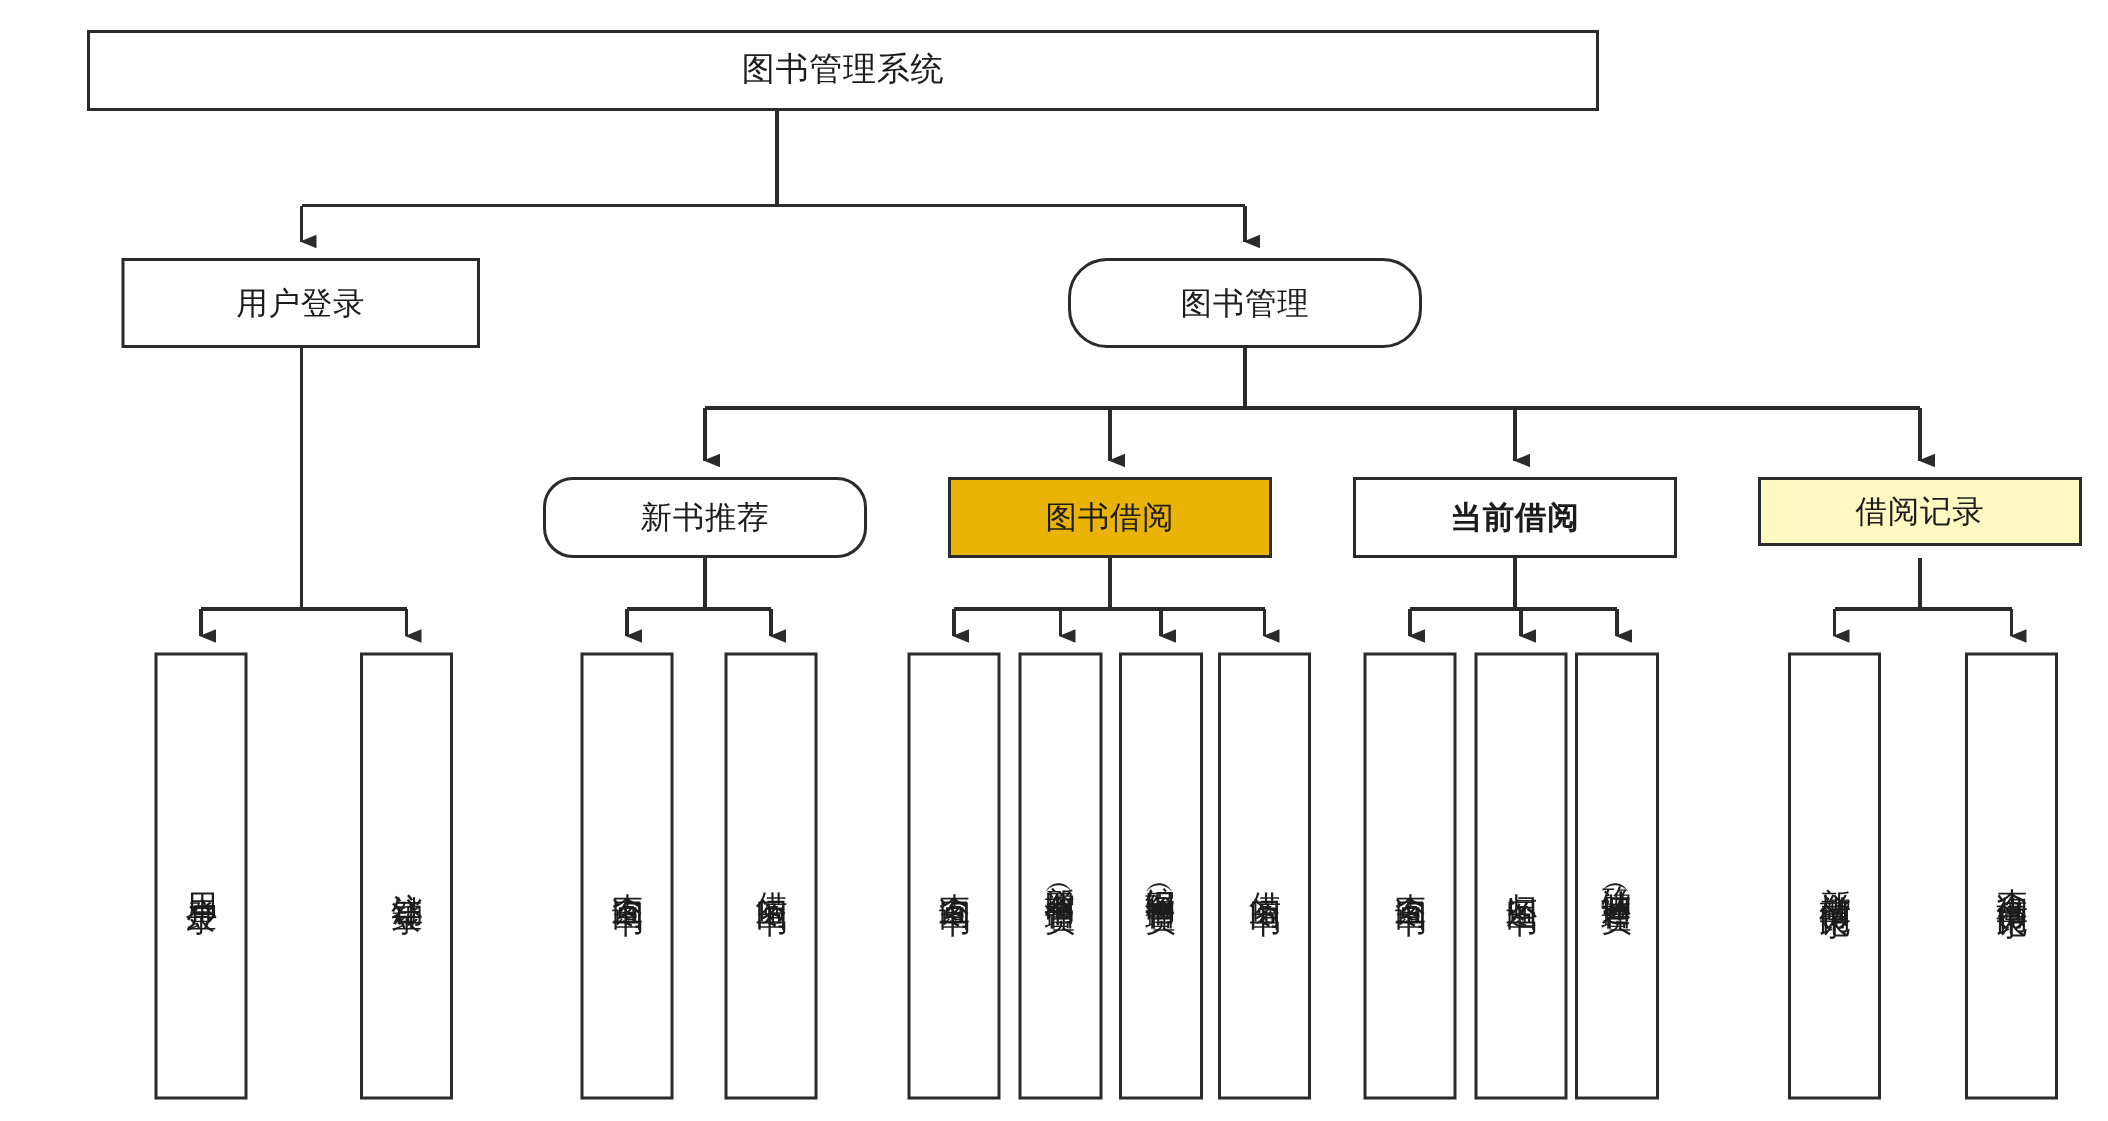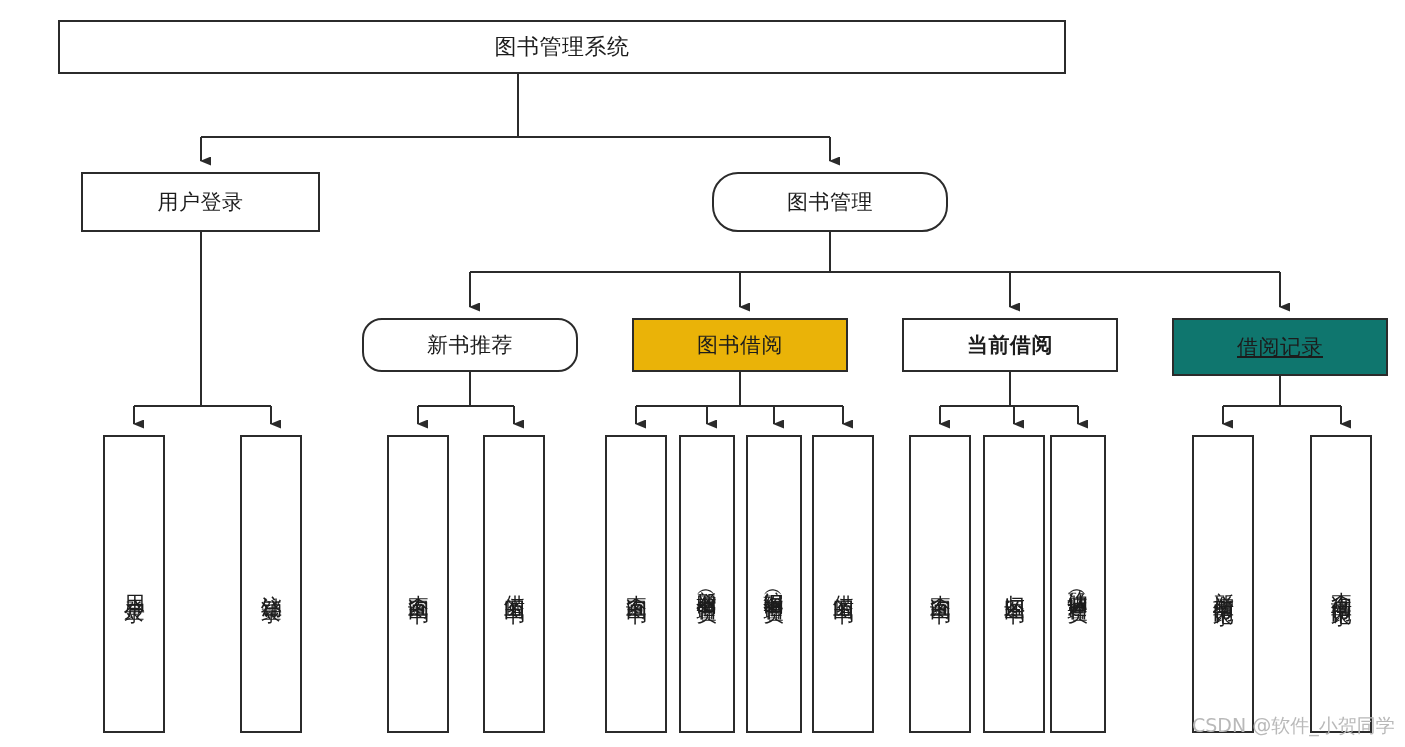--- a/index.html
+++ b/index.html
@@ -136,21 +136,21 @@
       </div>
       <div class="node horiz" style="left: 362px; top: 318px; width: 216px; height: 54px; border-color: rgb(43, 43, 43); background: rgb(255, 255, 255); color: rgb(28, 28, 28); border-radius: 20px;">
         <span class="label">新书推荐</span>
       </div>
       <div class="node horiz" style="left: 632px; top: 318px; width: 216px; height: 54px; border-color: rgb(43, 43, 43); background: #eab308; color: rgb(28, 28, 28);">
         <span class="label">图书借阅</span>
       </div>
       <div class="node horiz" style="left: 902px; top: 318px; width: 216px; height: 54px; border-color: rgb(43, 43, 43); background: rgb(255, 255, 255); color: rgb(28, 28, 28); font-weight: bold;">
         <span class="label">当前借阅</span>
       </div>
-      <div class="node horiz" style="left: 1172px; top: 318px; width: 216px; height: 58px; border-color: rgb(43, 43, 43); background: #0f766e; color: rgb(28, 28, 28); text-decoration: underline;">
+      <div class="node horiz" style="left: 1172px; top: 318px; width: 216px; height: 46px; border-color: rgb(43, 43, 43); background: #fef9c3; color: rgb(28, 28, 28);">
         <span class="label">借阅记录</span>
       </div>
       <div class="node vert" style="left: 103px; top: 435px; width: 62px; height: 298px; border-color: rgb(43, 43, 43); background: rgb(255, 255, 255); color: rgb(28, 28, 28);">
         <span class="label">用户登录</span>
       </div>
       <div class="node vert" style="left: 240px; top: 435px; width: 62px; height: 298px; border-color: rgb(43, 43, 43); background: rgb(255, 255, 255); color: rgb(28, 28, 28);">
         <span class="label">注销登录</span>
       </div>
       <div class="node vert" style="left: 387px; top: 435px; width: 62px; height: 298px; border-color: rgb(43, 43, 43); background: rgb(255, 255, 255); color: rgb(28, 28, 28);">
         <span class="label">查询图书</span>
@@ -180,14 +180,13 @@
         <span class="label">确认归还（管理员）</span>
       </div>
       <div class="node vert" style="left: 1192px; top: 435px; width: 62px; height: 298px; border-color: rgb(43, 43, 43); background: rgb(255, 255, 255); color: rgb(28, 28, 28);">
         <span class="label">新增借阅记录</span>
       </div>
       <div class="node vert" style="left: 1310px; top: 435px; width: 62px; height: 298px; border-color: rgb(43, 43, 43); background: rgb(255, 255, 255); color: rgb(28, 28, 28);">
         <span class="label">查询借阅记录</span>
       </div>
     </div>
 
-  <div class="watermark" style="left:1192px; top:713px;">CSDN @软件_小贺同学</div>
 </div>
 
 </body></html>

